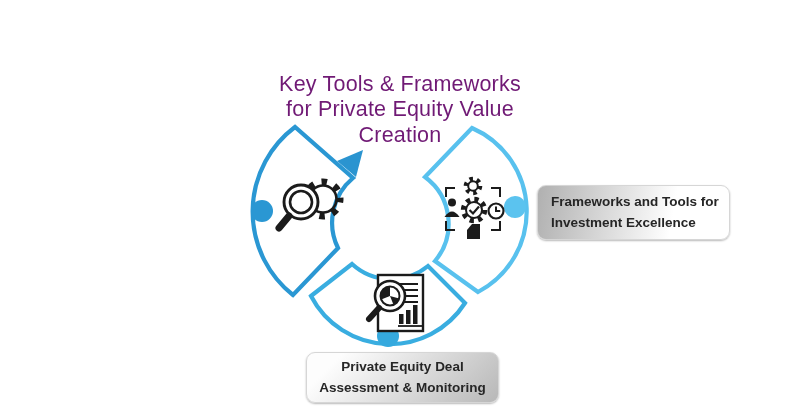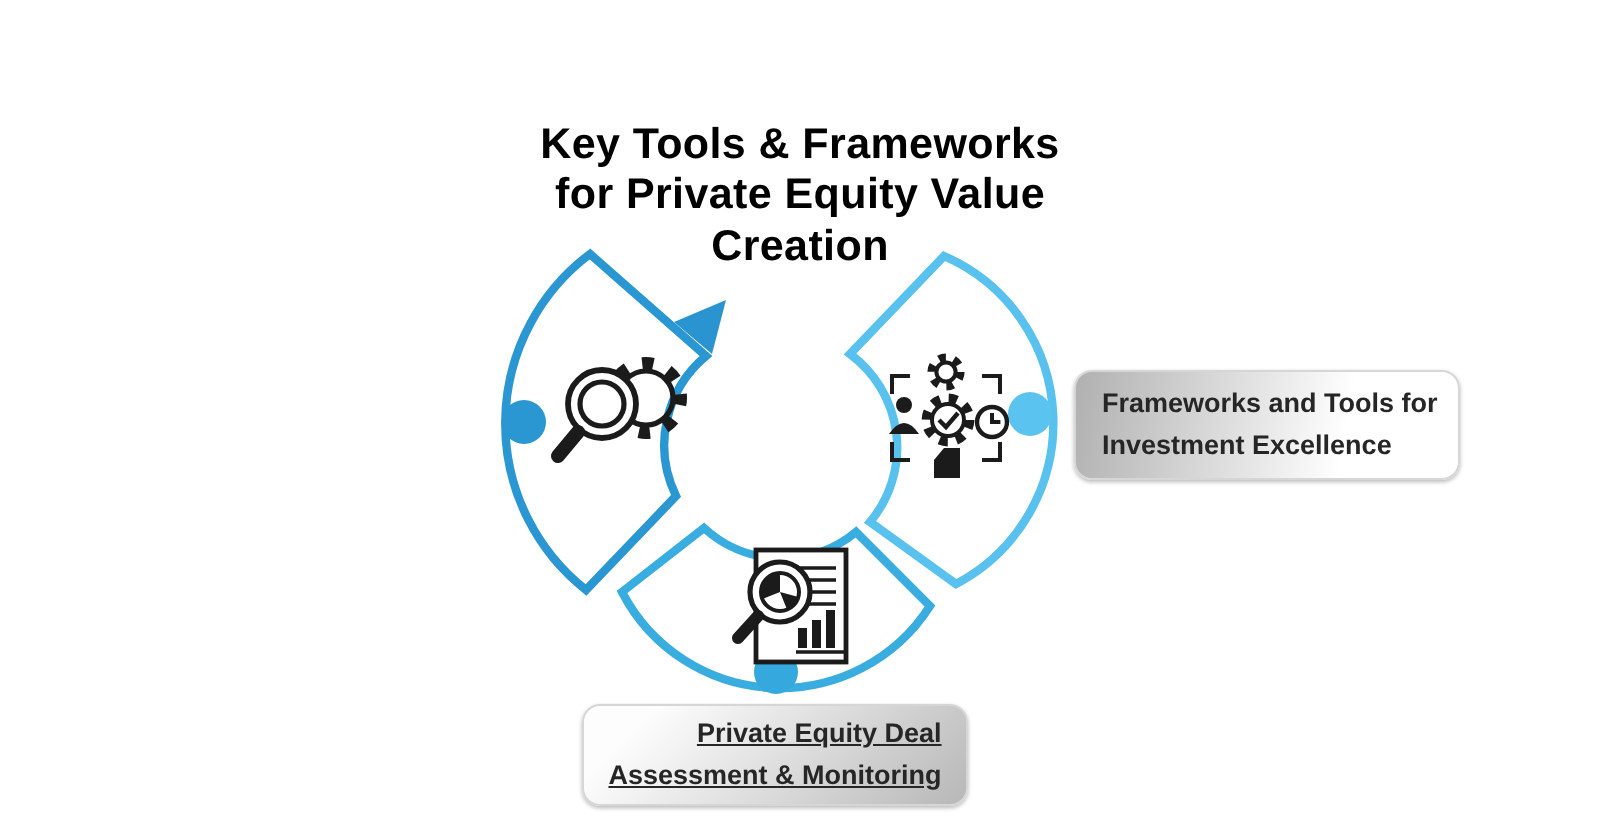--- a/index.html
+++ b/index.html
@@ -1,30 +1,30 @@
 <!DOCTYPE html>
 <html><head>
 <meta charset="utf-8">
 <style>
   html,body{margin:0;padding:0;background:#fff;}
   .canvas{position:relative;width:800px;height:418px;background:#ffffff;overflow:hidden;
           font-family:"Liberation Sans",sans-serif;}
-  .title{position:absolute;top:56px;left:0;right:0;margin:4px;text-align:center;
-         font-size:21.5px;line-height:1.18;font-weight:bold;color:#000000;
+  .title{position:absolute;top:56px;left:0;right:0;margin:16px;text-align:center;
+         font-size:21.5px;line-height:1.18;font-weight:normal;color:#701a75;
          white-space:pre-line;letter-spacing:.2px;}
   .diagram{position:absolute;left:0;top:0;}
   .callout{position:absolute;border-radius:9px;font-size:13.5px;font-weight:bold;color:#262626;
            line-height:1.55;white-space:pre-line;display:flex;align-items:center;
            box-shadow:0 1px 2px rgba(0,0,0,.28);border:1px solid #d6d6d6;}
   .callout.left{left:75px;top:184px;width:167px;height:49px;justify-content:center;text-align:center;
            background:linear-gradient(135deg,#ffffff 5%,#a6a6a6 135%);}
   .callout.right{left:537px;top:185px;width:178px;height:53px;padding-left:13px;text-align:left;
            background:linear-gradient(100deg,#9f9f9f -15%,#ffffff 70%);}
-  .callout.bottom{left:291px;top:352px;width:191px;height:49px;justify-content:center;text-align:right;
-           background:linear-gradient(135deg,#fdfdfd 15%,#9f9f9f 130%);text-decoration:underline;}
+  .callout.bottom{left:306px;top:352px;width:191px;height:49px;justify-content:center;text-align:center;
+           background:linear-gradient(135deg,#fdfdfd 15%,#9f9f9f 130%);}
 </style>
 </head>
 <body>
 
 <div class="canvas">
 
   <h1 class="title">Key Tools &amp; Frameworks
 for Private Equity Value
 Creation</h1>
 

